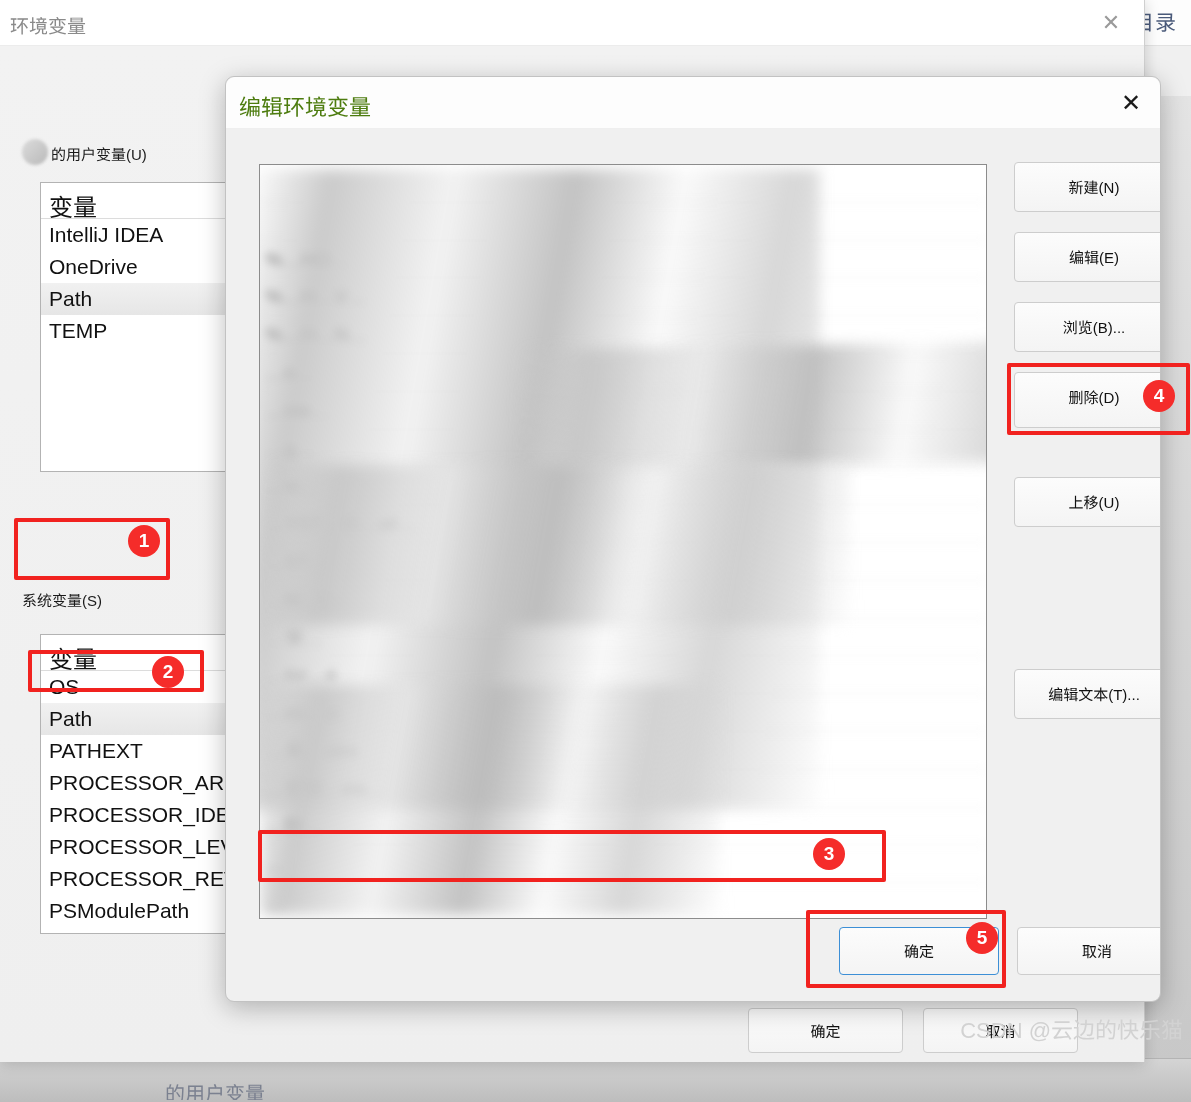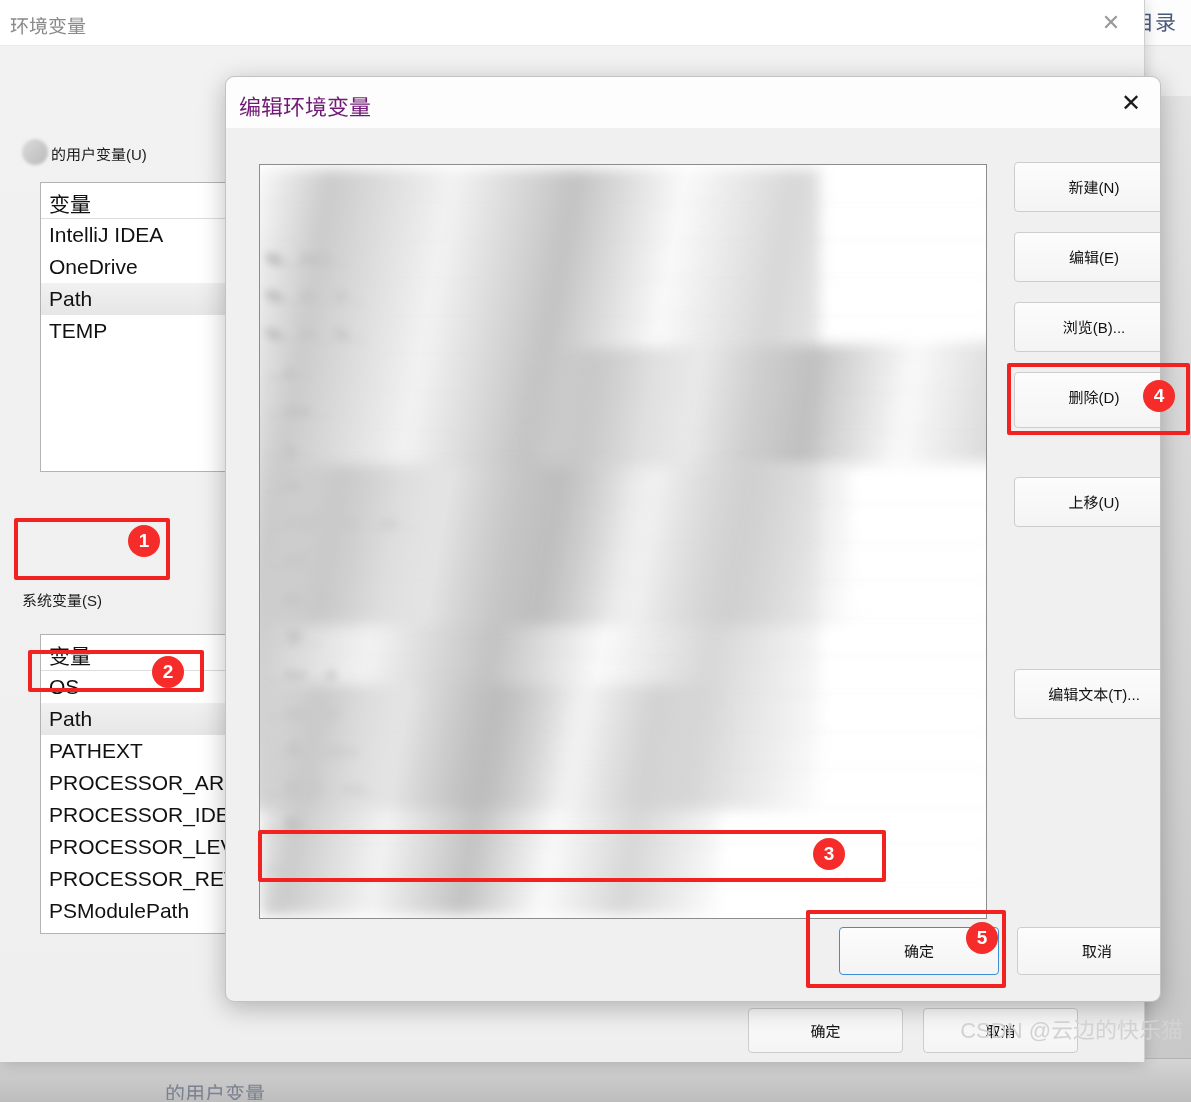--- a/index.html
+++ b/index.html
@@ -108,21 +108,21 @@
 
   .varlist {
     position: absolute;
     background: #ffffff;
     border: 1px solid #b3b3b3;
     overflow: hidden;
   }
   .varlist .hdr {
     height: 36px;
     border-bottom: 1px solid #dcdcdc;
-    font-size: 21px;
+    font-size: 24px;
     color: #111;
     padding: 5px 0 8px 8px;
   }
   .varlist .row {
     height: 32px;
     font-size: 21px;
     color: #111;
     padding-left: 8px;
     line-height: 32px;
     white-space: nowrap;
@@ -144,21 +144,21 @@
   }
   #edit-dialog .titlebar {
     position: absolute; left: 0; top: 0;
     width: 100%; height: 52px;
     background: #fdfdfd;
     border-bottom: 1px solid #efefef;
     border-radius: 9px 9px 0 0;
   }
   #edit-dialog .titlebar .title {
     position: absolute; left: 13px; top: 12px;
-    font-size: 22px; color: #701a75;
+    font-size: 22px; color: #4d7c0f;
   }
   #edit-dialog .titlebar .closebtn {
     position: absolute; right: 6px; top: 4px;
     width: 46px; height: 44px;
     line-height: 44px; text-align: center;
     font-size: 24px; color: #1a1a1a;
     cursor: default;
   }
 
   

